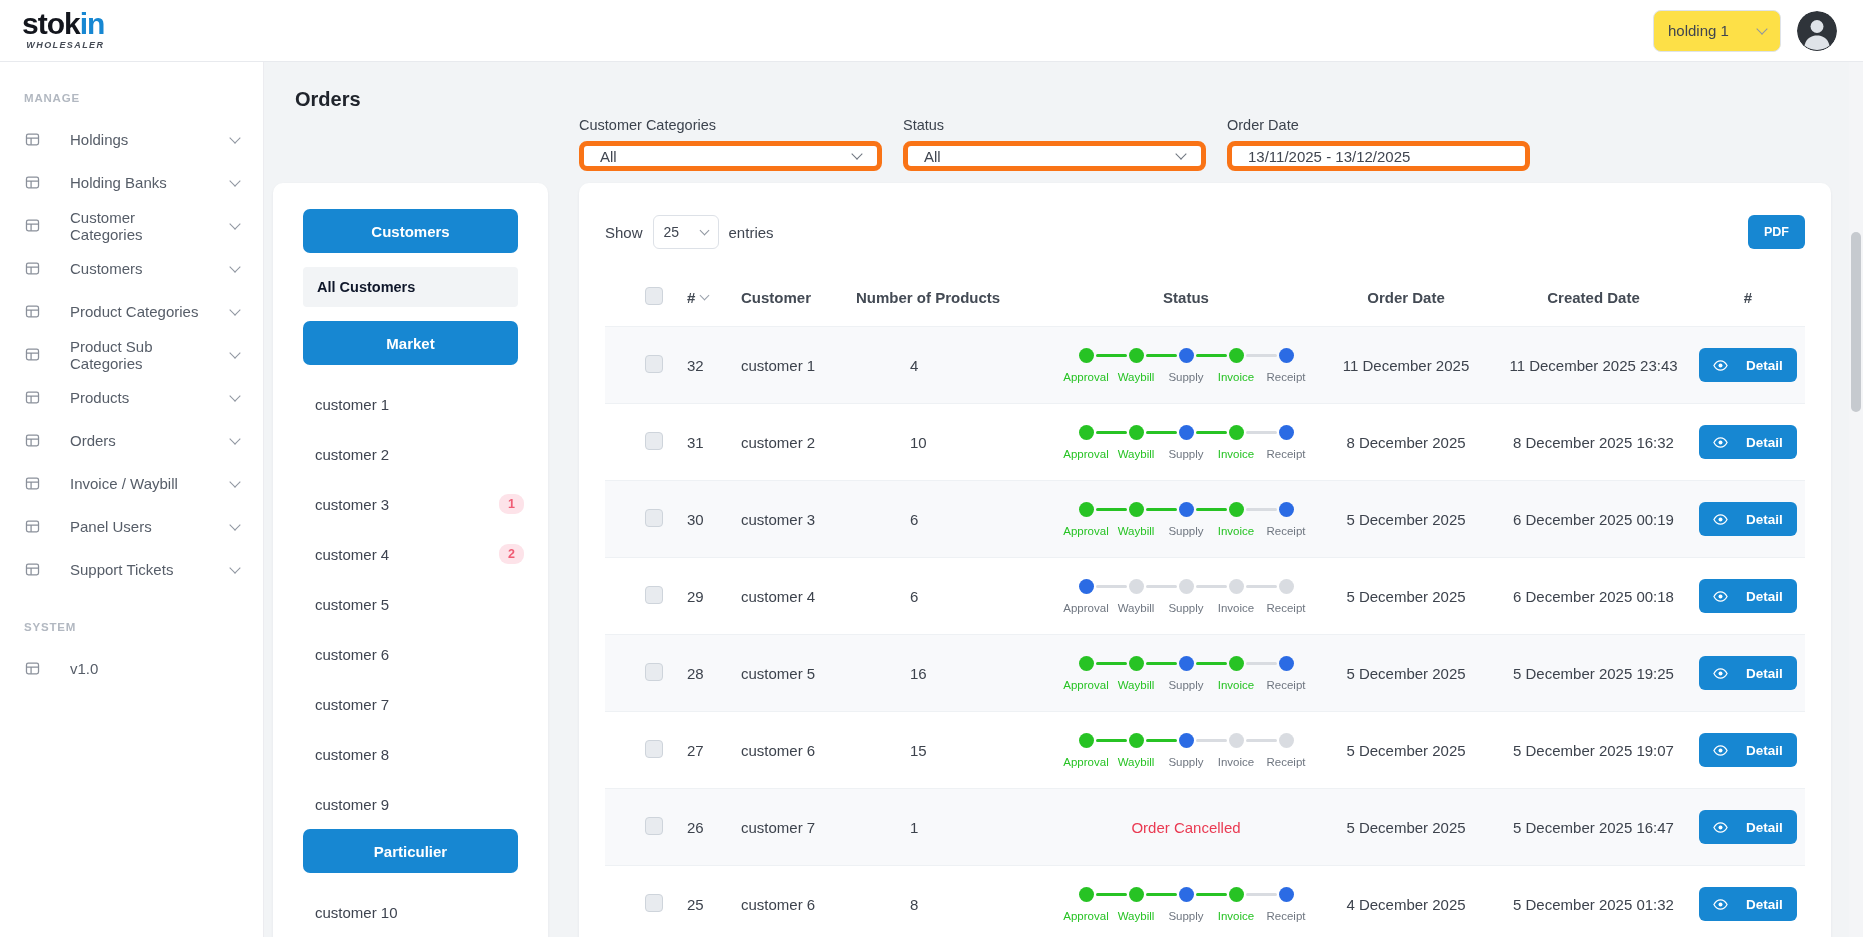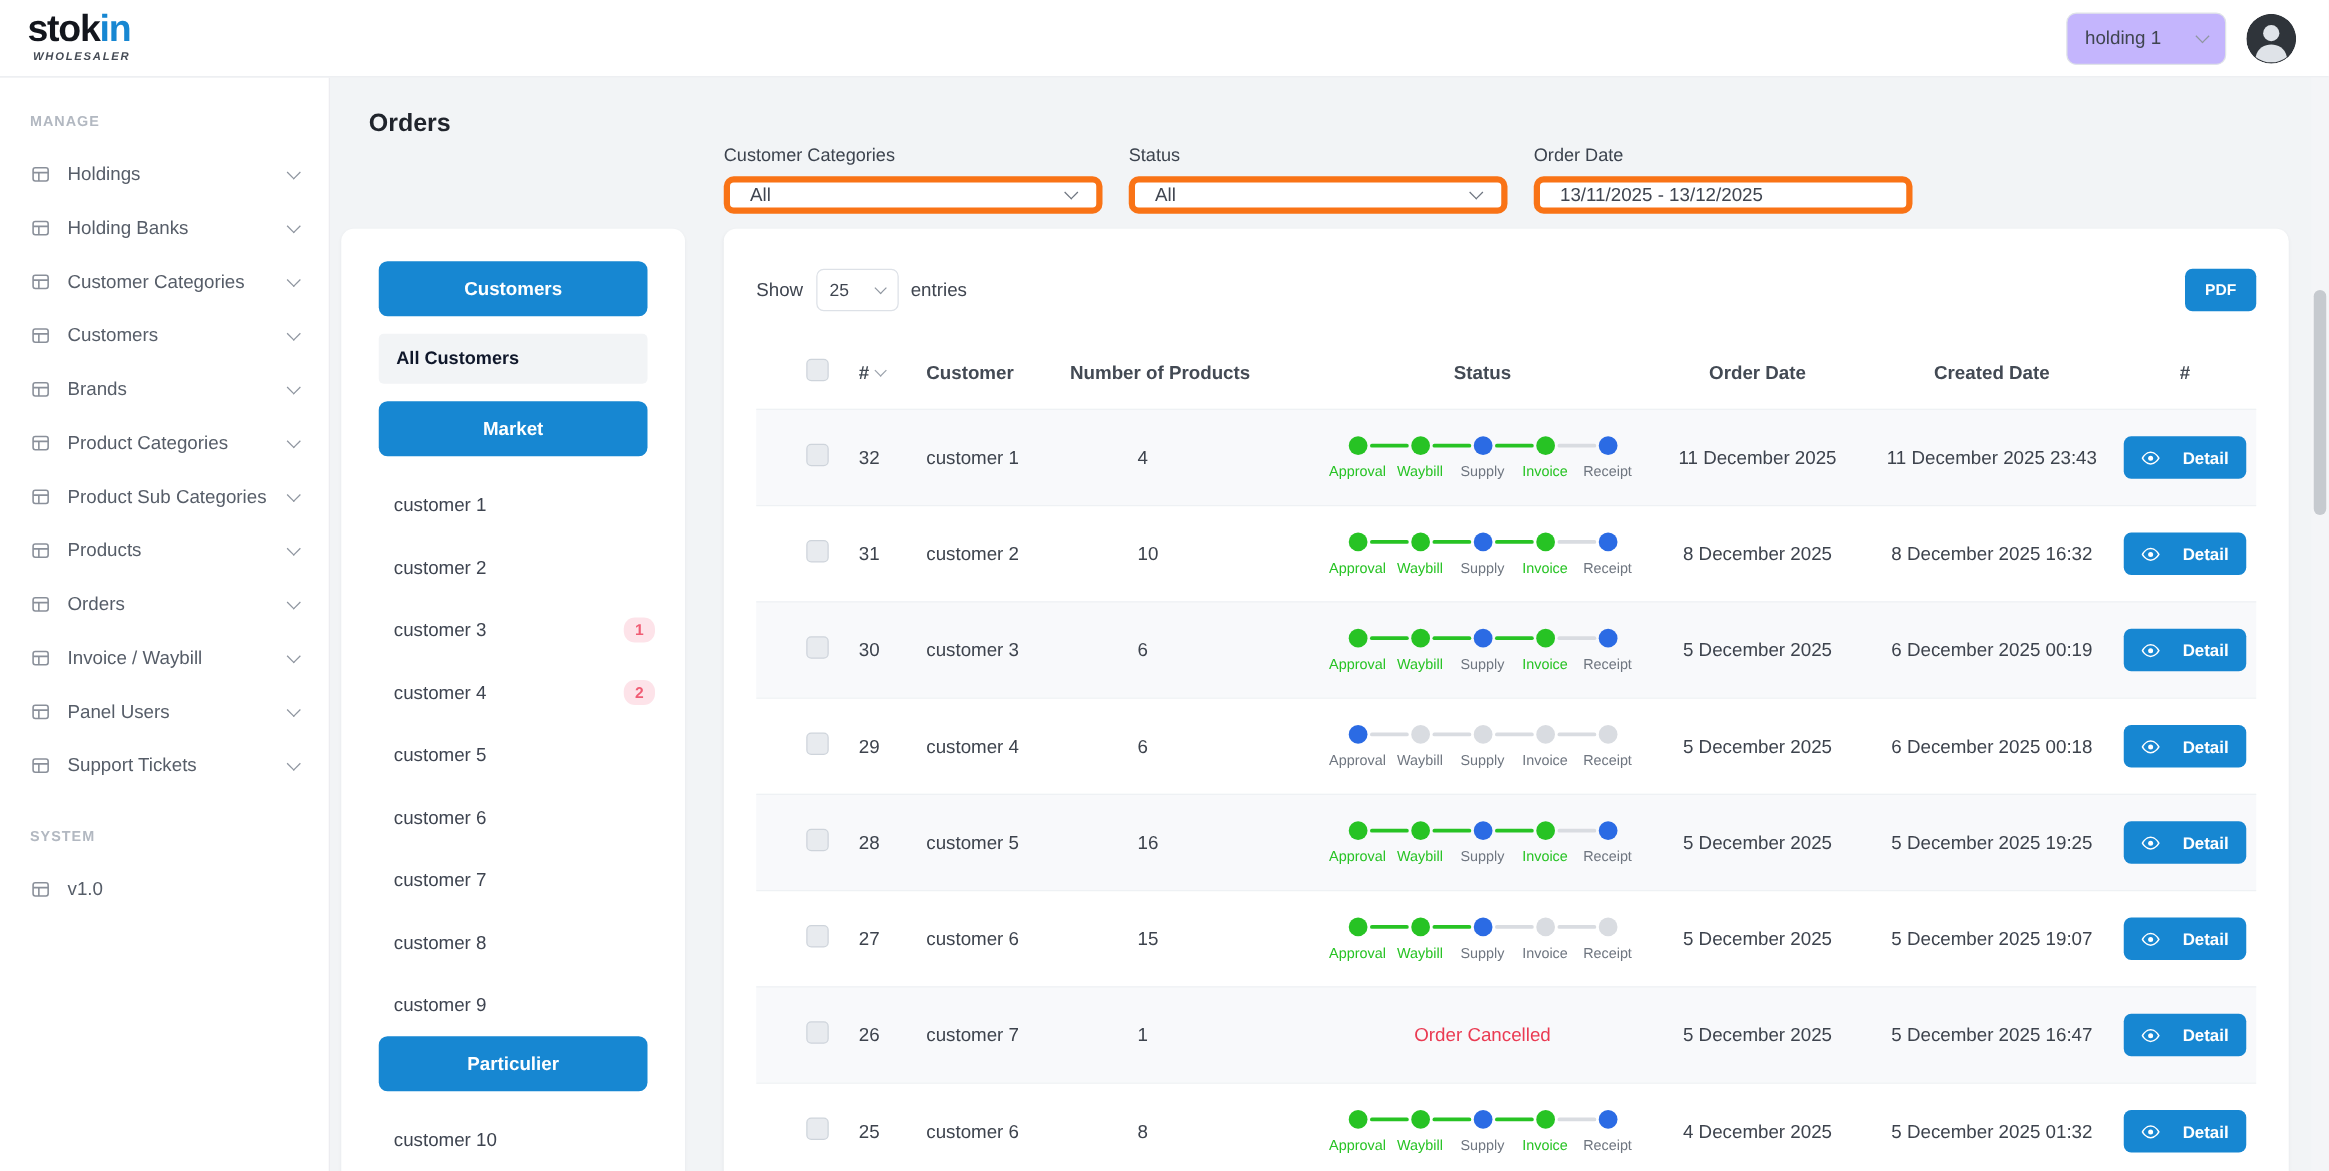--- a/index.html
+++ b/index.html
@@ -11,33 +11,33 @@
             border-bottom:1px solid #e8eaee; display:flex; align-items:center; z-index:20; }
   .logo-wrap { padding-left:22px; width:264px; }
   .logo-inner { display:inline-block; }
   .logo { font-size:30px; font-weight:700; color:#13161d; letter-spacing:-1px; line-height:1; }
   .logo .accent { color:#1787d2; }
   .tagline { font-size:9px; font-style:italic; font-weight:700; color:#454b55;
              letter-spacing:1.4px; text-align:right; margin-top:1px; }
   .topbar-right { margin-left:auto; display:flex; align-items:center; gap:16px; padding-right:26px; }
   .holding-select { height:42px; min-width:128px; border:1px solid #dfe3e8; border-radius:8px;
                     display:flex; align-items:center; justify-content:space-between; gap:20px;
-                    padding:0 14px; font-size:15px; color:#3f4550; background:#c4b5fd; cursor:pointer; }
+                    padding:0 14px; font-size:15px; color:#3f4550; background:#fde047; cursor:pointer; }
   .avatar { width:40px; height:40px; border-radius:50%; overflow:hidden; cursor:pointer; flex:none; }
 
   .chev { width:8px; height:8px; border-right:1.7px solid #8f96a0; border-bottom:1.7px solid #8f96a0;
           transform:rotate(45deg); margin-top:-4px; flex:none; }
 
   
   .sidebar { position:fixed; top:62px; left:0; bottom:0; width:264px; background:#fff;
              border-right:1px solid #ececf0; overflow:hidden; z-index:10; }
   .side-title { font-size:11.5px; font-weight:700; color:#b2b8c1; letter-spacing:0.8px;
                 padding:30px 24px 14px; }
   .side-item { display:flex; align-items:center; height:43px; padding:0 24px; font-size:15px;
-               color:#565d68; cursor:pointer; gap:13px; }
+               color:#565d68; cursor:pointer; gap:29px; }
   .side-icon { width:17px; height:17px; color:#8a909a; flex:none; display:flex; }
   .side-icon svg { width:17px; height:17px; }
   .side-label { flex:1; }
 
   
   .main { position:fixed; left:264px; top:62px; right:0; bottom:0; overflow:hidden; }
   .page-title { margin:26px 0 0 31px; font-size:20px; font-weight:700; color:#20242c; }
 
   .filters { display:flex; gap:21px; margin:6px 0 0 315px; }
   .filter { width:303px; }
@@ -179,30 +179,20 @@
     <span class="chev"></span>
   </div>
       <div class="side-item">
     <span class="side-icon">
       <svg viewBox="0 0 24 24" fill="none" stroke="currentColor" stroke-width="1.8">
         <rect x="3.5" y="4.5" width="17" height="15" rx="2.5"></rect>
         <path d="M3.5 10h17M10 19.5V10"></path>
       </svg>
     </span>
     <span class="side-label">Customers</span>
-    <span class="chev"></span>
-  </div>
-      <div class="side-item">
-    <span class="side-icon">
-      <svg viewBox="0 0 24 24" fill="none" stroke="currentColor" stroke-width="1.8">
-        <rect x="3.5" y="4.5" width="17" height="15" rx="2.5"></rect>
-        <path d="M3.5 10h17M10 19.5V10"></path>
-      </svg>
-    </span>
-    <span class="side-label">Brands</span>
     <span class="chev"></span>
   </div>
       <div class="side-item">
     <span class="side-icon">
       <svg viewBox="0 0 24 24" fill="none" stroke="currentColor" stroke-width="1.8">
         <rect x="3.5" y="4.5" width="17" height="15" rx="2.5"></rect>
         <path d="M3.5 10h17M10 19.5V10"></path>
       </svg>
     </span>
     <span class="side-label">Product Categories</span>

